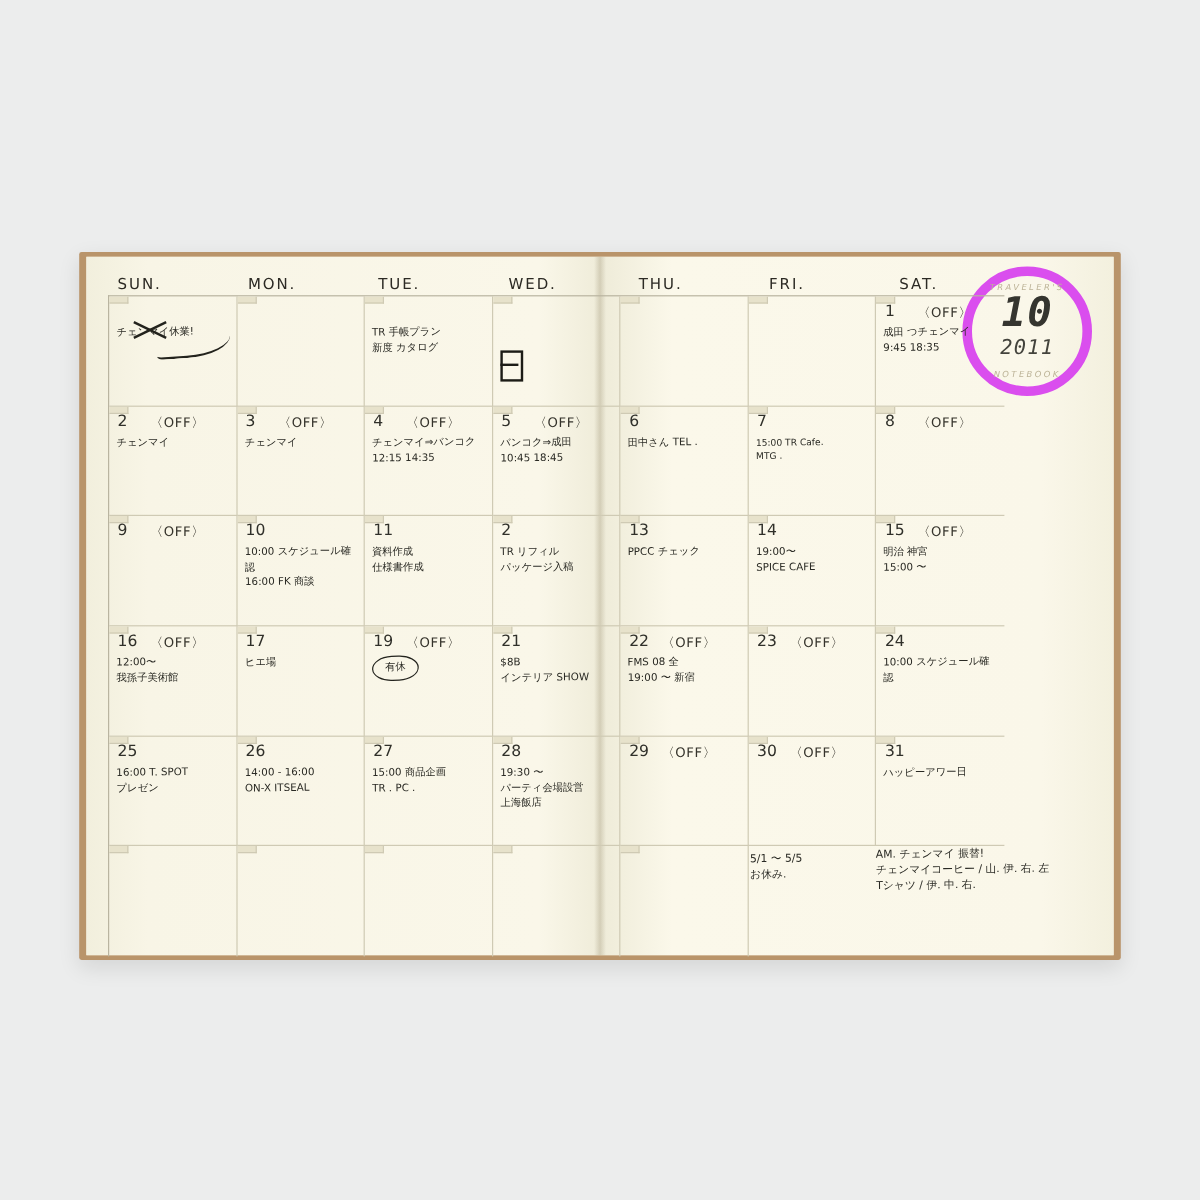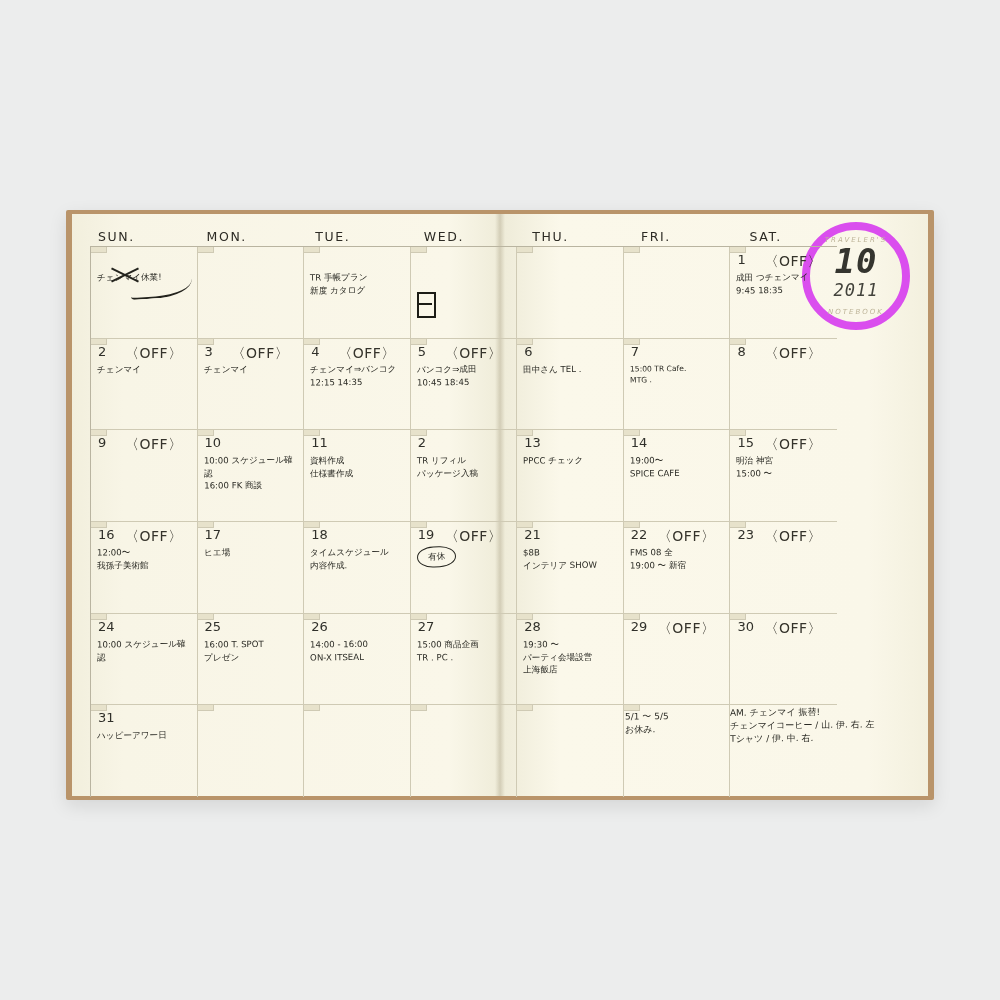--- a/index.html
+++ b/index.html
@@ -82,21 +82,21 @@
     border-bottom:1px solid #cfcab4;
   }
   .daynum{
     position:absolute;left:7px;top:5px;
     font-family:"DejaVu Sans", sans-serif;
     font-size:13px;color:#30302a;
   }
   .off{
     position:absolute;left:34px;top:6px;
     font-family:"DejaVu Sans", sans-serif;
-    font-size:14px;color:#35332b;letter-spacing:.5px;
+    font-size:11px;color:#35332b;letter-spacing:.5px;
   }
   .notes{
     position:absolute;left:6px;right:4px;top:24px;
     font-family:"DejaVu Sans", sans-serif;
     font-size:8.6px;line-height:12.5px;
     color:#2a2a24;
     white-space:pre-line;
     transform:rotate(-.7deg);
   }
   .notes.small{font-size:7.6px;line-height:11px;}
@@ -321,26 +321,20 @@
               <div class="notes">12:00〜
 我孫子美術館</div>
             </div>
             <div class="cell">
               <div class="tick"></div>
               <div class="daynum">17</div>
               <div class="notes">ヒエ場</div>
             </div>
             <div class="cell">
               <div class="tick"></div>
-              <div class="daynum">18</div>
-              <div class="notes">タイムスケジュール
-内容作成.</div>
-            </div>
-            <div class="cell">
-              <div class="tick"></div>
               <div class="daynum">19</div>
               <div class="off">〈OFF〉</div>
               <div class="notes"><span class="circled">有休</span></div>
             </div>
             <div class="cell">
               <div class="tick"></div>
               <div class="daynum">21</div>
               <div class="notes">$8B
 インテリア SHOW</div>
             </div>

